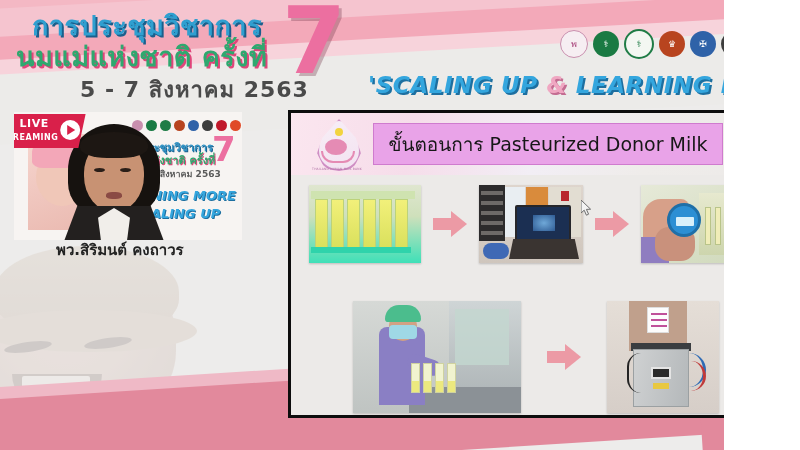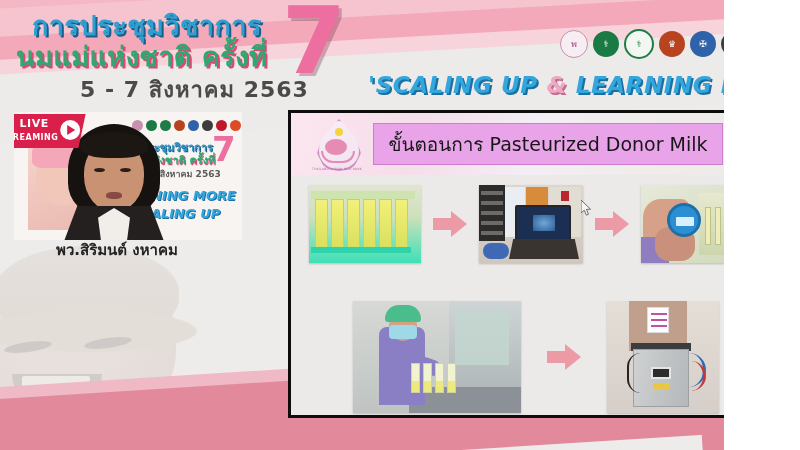--- a/index.html
+++ b/index.html
@@ -293,21 +293,21 @@
       <div class="sp-shirt"></div>
     </div>
 
     <div class="vf-live">
       <div class="lv-txt">LIVE</div>
       <div class="st-txt">STREAMING</div>
       <div class="vf-play"></div>
     </div>
   </div>
 
-  <div class="speaker-name">พว.สิริมนต์  งหาคม</div>
+  <div class="speaker-name">พว.สิริมนต์  คงถาวร</div>
 
   <div class="slide">
     <div class="slide-inner">
       <div class="slide-wash"></div>
 
       <div class="slide-logo">
         <div class="sl-drop"></div>
         <div class="sl-dot"></div>
         <div class="sl-baby"></div>
         <div class="sl-hand"></div>

